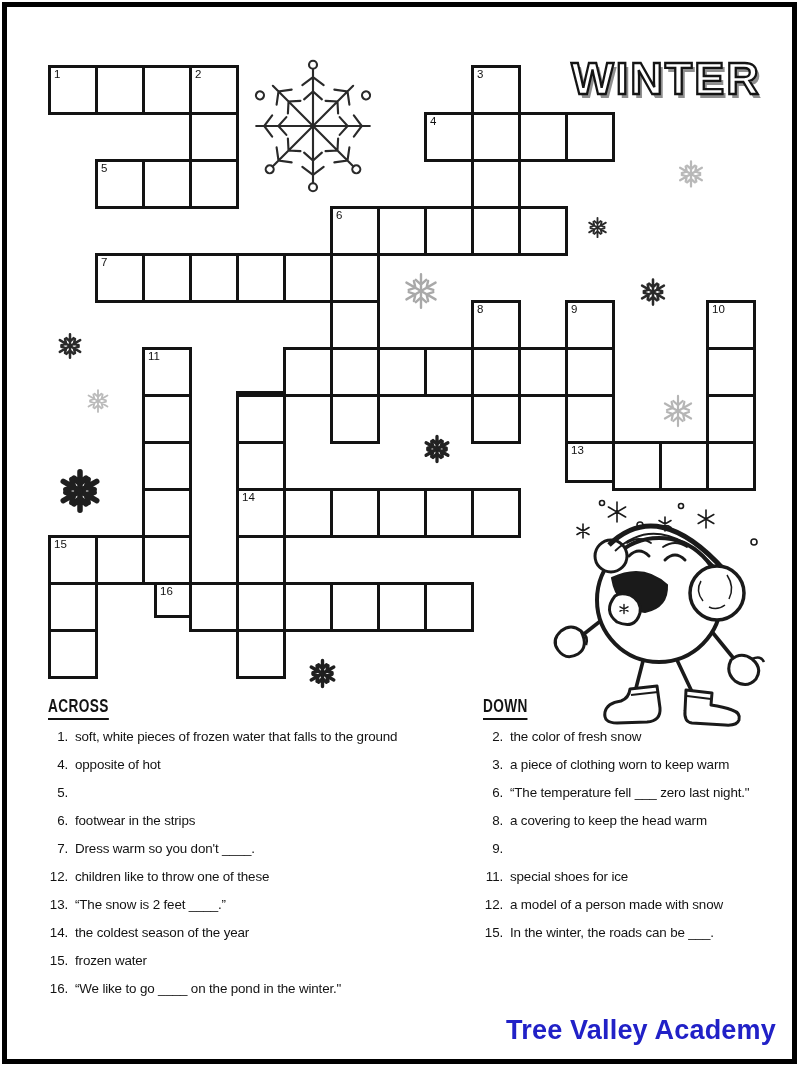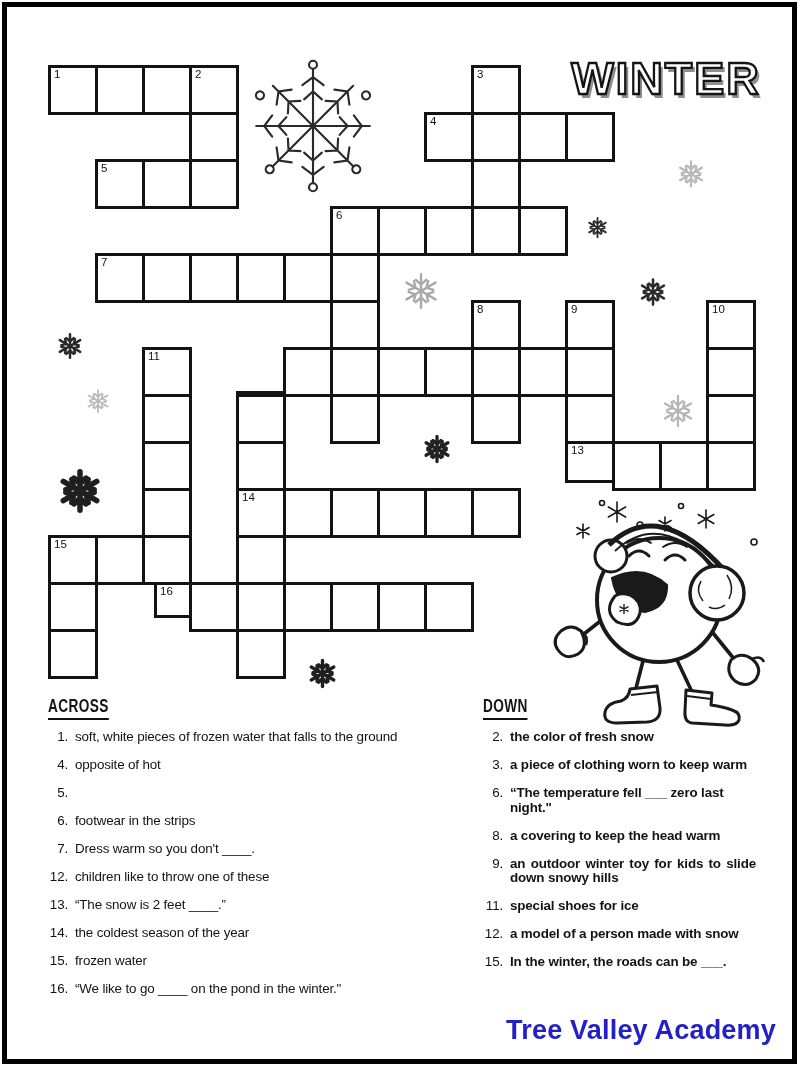--- a/index.html
+++ b/index.html
@@ -37,21 +37,21 @@
   .clues.down{left:481px;top:696px;width:296px;}
   .clue-heading{
     display:inline-block;font-size:17.5px;font-weight:bold;letter-spacing:.5px;
     transform:scaleX(.78);transform-origin:0 50%;
     border-bottom:2.5px solid #111;padding-bottom:1px;margin-left:2px;
   }
   .clue-list{margin-top:10px;}
   .clue{display:flex;margin-bottom:13.5px;font-size:13.4px;line-height:14.5px;letter-spacing:-0.15px;}
   .cnum{width:22px;text-align:right;flex:none;}
   .ctext{margin-left:7px;max-width:331px;}
-  .clues.down .ctext{max-width:246px;font-weight:bold;}
+  .clues.down .ctext{max-width:246px;}
   .ctext.justify{text-align:justify;}
   .branding{
     position:absolute;top:1015px;right:24px;
     font-size:27px;font-weight:bold;letter-spacing:.2px;
     color:var(--brand,#2121c7);z-index:6;
   }
   .defs{position:absolute;width:0;height:0;overflow:hidden;}
 </style>
 </head>
 <body>
@@ -343,21 +343,20 @@
       <div class="clue">
         <span class="cnum">6.</span>
         <span class="ctext">“The temperature fell ___ zero last night."</span>
       </div>
       <div class="clue">
         <span class="cnum">8.</span>
         <span class="ctext">a covering to keep the head warm</span>
       </div>
       <div class="clue">
         <span class="cnum">9.</span>
-        <span class="ctext justify">an outdoor winter toy for kids to slide down snowy hills</span>
       </div>
       <div class="clue">
         <span class="cnum">11.</span>
         <span class="ctext">special shoes for ice</span>
       </div>
       <div class="clue">
         <span class="cnum">12.</span>
         <span class="ctext">a model of a person made with snow</span>
       </div>
       <div class="clue">

